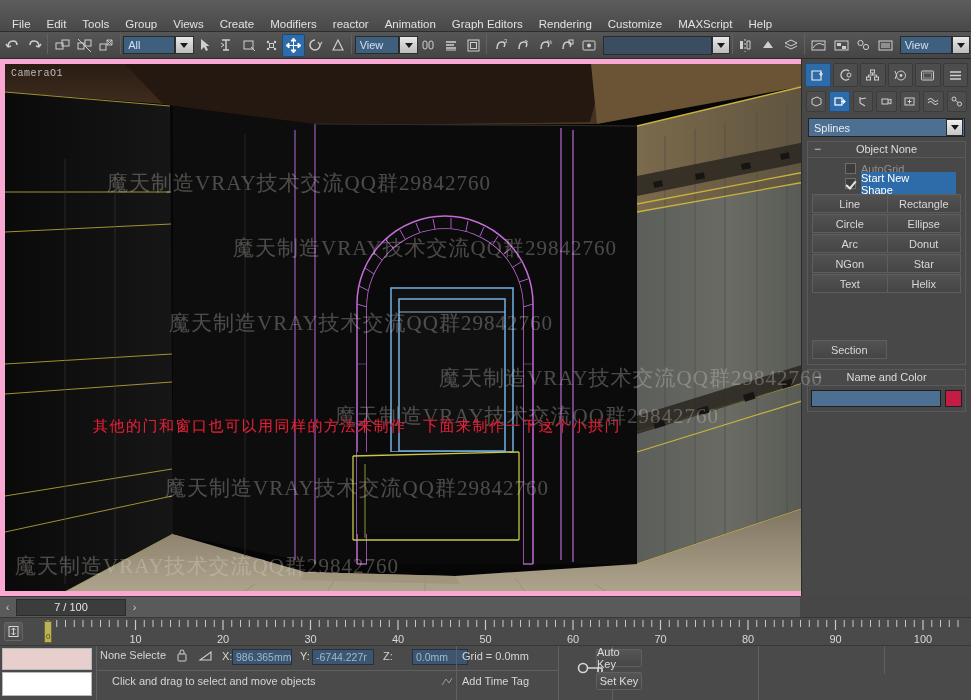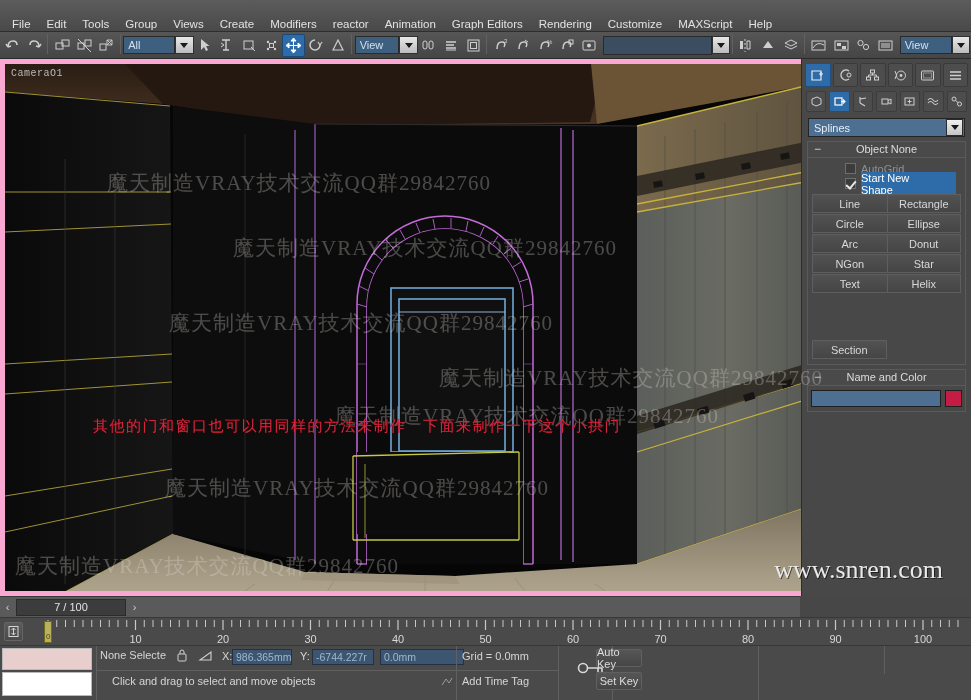--- a/index.html
+++ b/index.html
@@ -611,21 +611,20 @@
     <div class="wm" style="left:102px; top:105px; font-size:21px;">魔天制造VRAY技术交流QQ群29842760</div>
     <div class="wm" style="left:228px; top:170px; font-size:21px;">魔天制造VRAY技术交流QQ群29842760</div>
     <div class="wm" style="left:164px; top:245px; font-size:21px;">魔天制造VRAY技术交流QQ群29842760</div>
     <div class="wm" style="left:434px; top:300px; font-size:21px;">魔天制造VRAY技术交流QQ群29842760</div>
     <div class="wm" style="left:330px; top:338px; font-size:21px;">魔天制造VRAY技术交流QQ群29842760</div>
     <div class="wm" style="left:160px; top:410px; font-size:21px;">魔天制造VRAY技术交流QQ群29842760</div>
     <div class="wm" style="left:10px; top:488px; font-size:21px;">魔天制造VRAY技术交流QQ群29842760</div>
 
     <div class="redline" style="left:88px; top:353px;">其他的门和窗口也可以用同样的方法来制作　下面来制作一下这个小拱门</div>
 
-    <div class="snren" style="bottom:6px;">www.snren.com</div>
   </div>
 
   <div class="cmdpanel">
 
     <div class="cptabs">
       <div class="cptab on">
         <svg width="15" height="15" viewBox="0 0 15 15">
             <path d="M2 3 L11 3 L11 12 L2 12 Z" stroke="#e9e9e9" fill="none" stroke-width="1.2"></path>
             <path d="M9 6 L13 6 M11 4 L11 8" stroke="#e9e9e9" stroke-width="1.2"></path>
           </svg>
@@ -906,21 +905,21 @@
       <svg width="16" height="13" viewBox="0 0 16 13">
           <path d="M2 10 L13 2 L13 10 Z" stroke="#d0d0d0" fill="none" stroke-width="1.1"></path>
         </svg>
     </div>
 
     <div class="axlbl" style="left:222px; top:4px;">X:</div>
     <div class="stBox" style="left:232px; top:3px; width:60px;">986.365mm</div>
     <div class="axlbl" style="left:300px; top:4px;">Y:</div>
     <div class="stBox" style="left:312px; top:3px; width:62px;">-6744.227r</div>
     <div class="axlbl" style="left:383px; top:4px;">Z:</div>
-    <div class="stBox" style="left:380px; top:3px; width:84px;">0.0mm</div>
+    <div class="stBox" style="left:412px; top:3px; width:56px;">0.0mm</div>
 
     <div class="segv" style="left:456px; top:0; height:55px;"></div>
     <div class="gridlbl">Grid = 0.0mm</div>
 
     <div class="segh" style="left:96px; top:24px; width:462px;"></div>
     <div class="prompt">Click and drag to select and move objects</div>
     <div style="position:absolute; left:440px; top:29px;">
       <svg width="14" height="14" viewBox="0 0 14 14">
           <path d="M2 10 L6 4 L9 8 L12 3" stroke="#9a9a9a" fill="none"></path>
         </svg>

